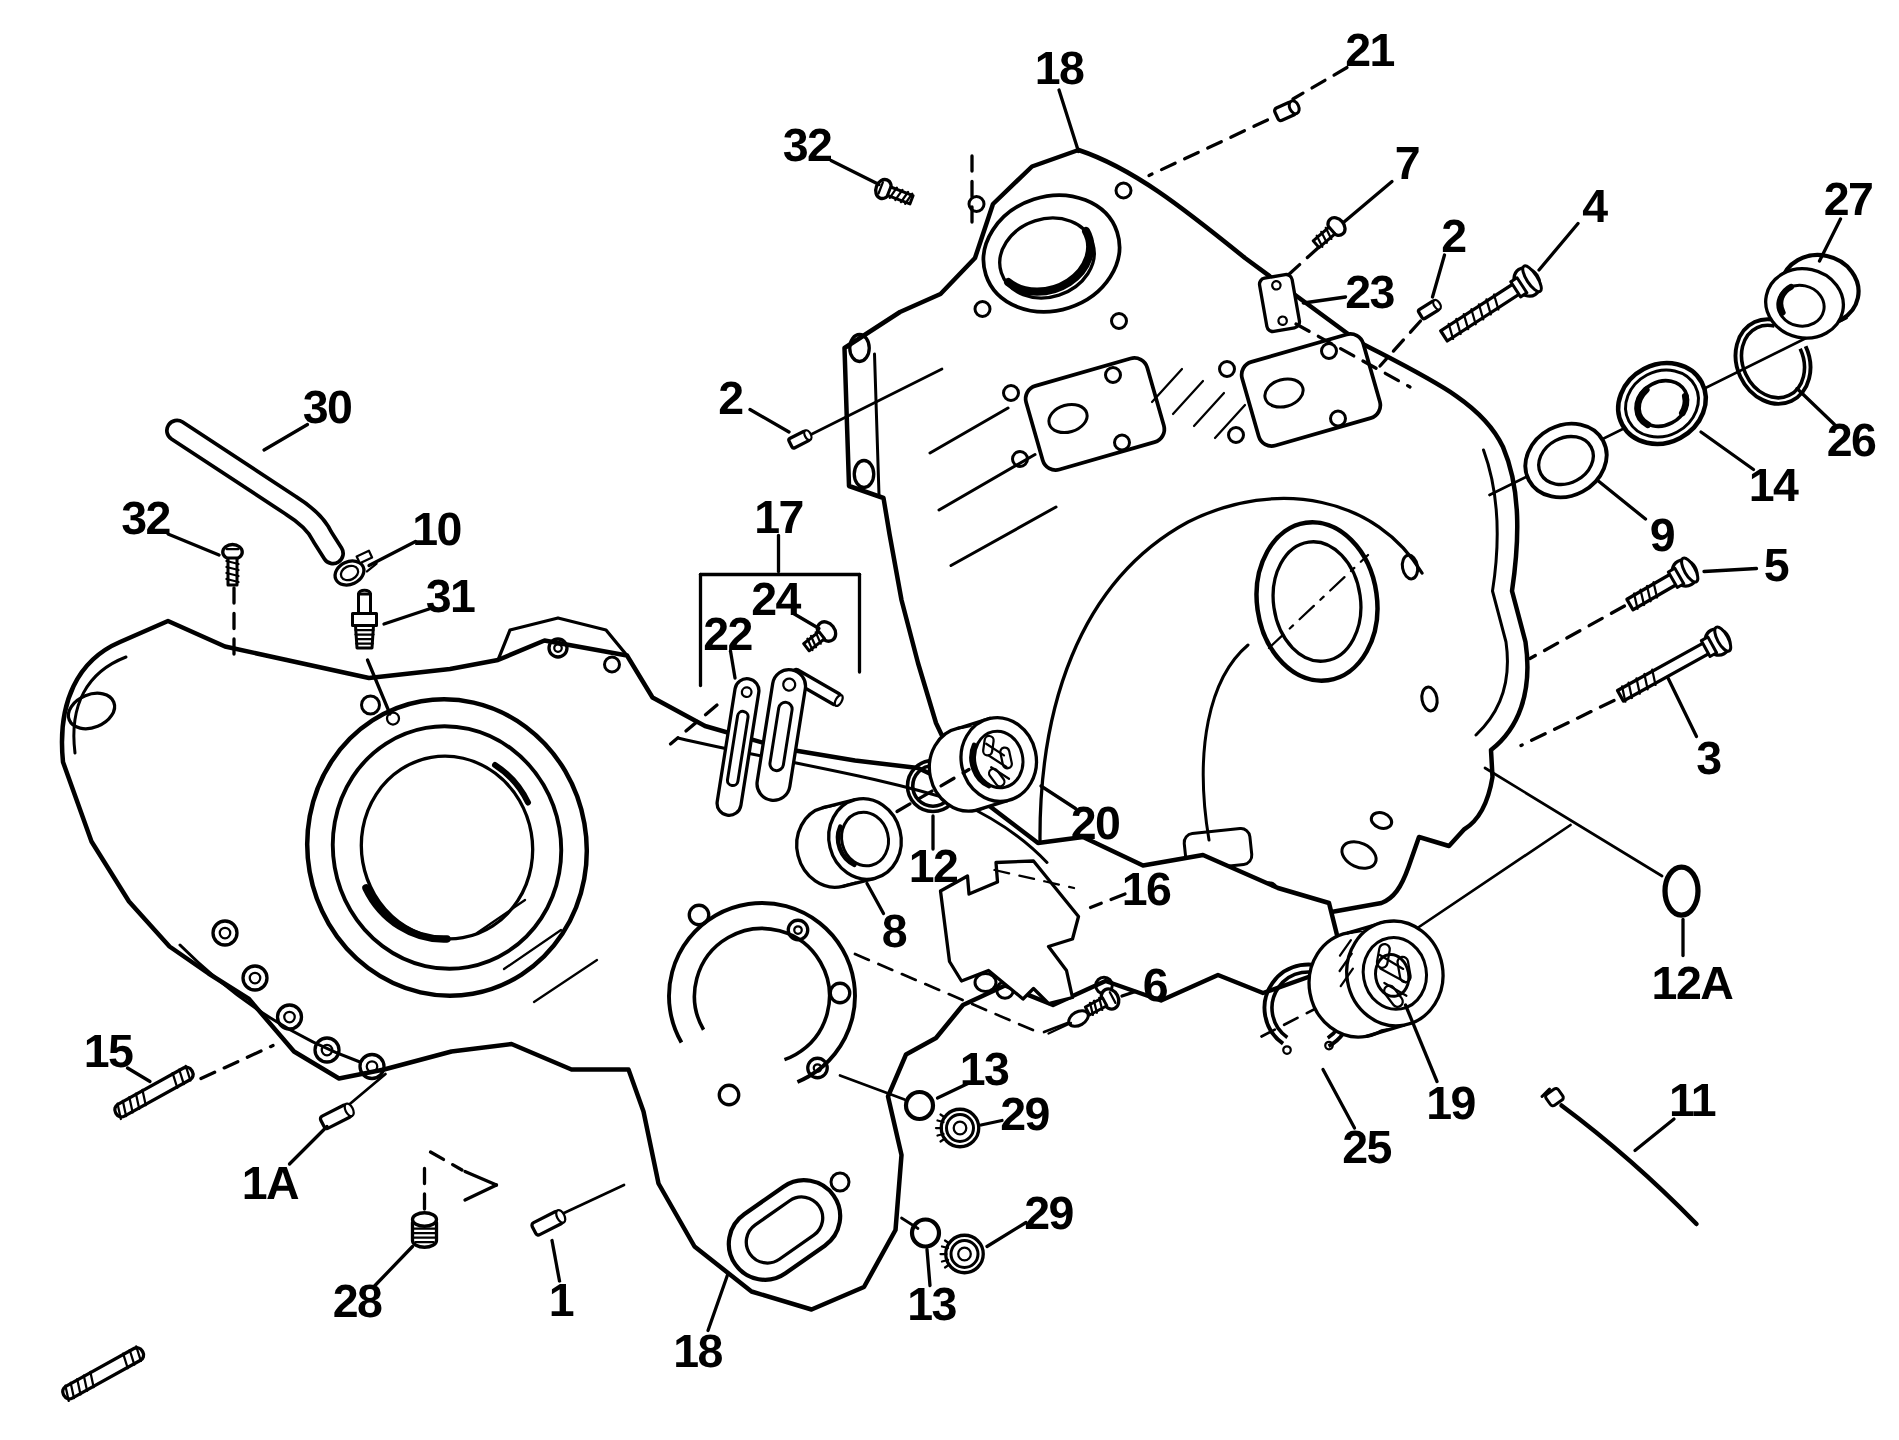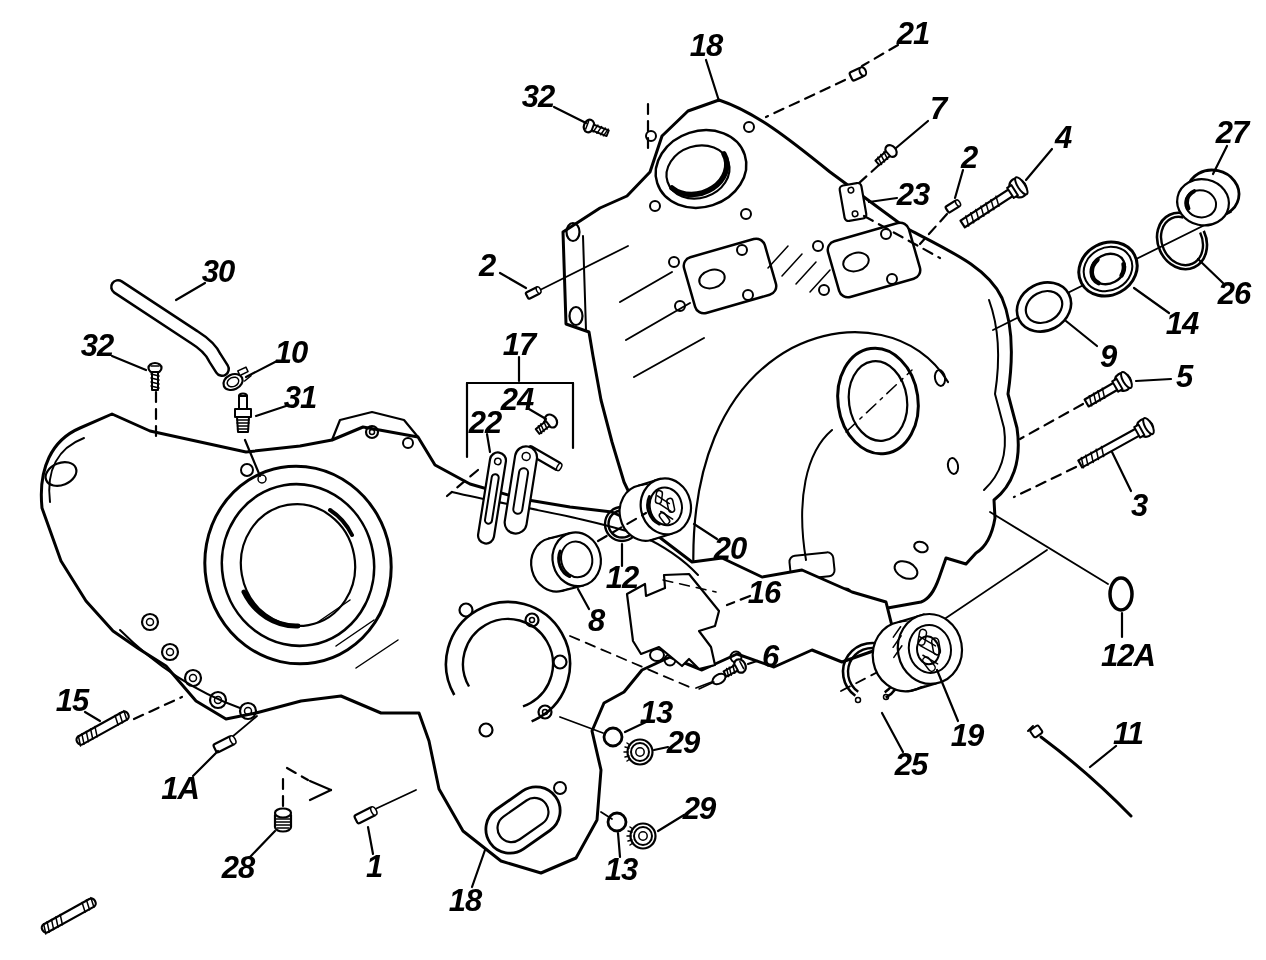--- a/index.html
+++ b/index.html
@@ -1,17 +1,17 @@
 <!DOCTYPE html>
 <html><head>
 <meta charset="utf-8">
 <style>
   html,body{margin:0;padding:0;background:#fff;}
   .stage{position:relative;width:1266px;height:960px;background:#fff;overflow:hidden;
-         font-family:"Liberation Sans", sans-serif;font-style:italic;}
+         font-family:"Liberation Sans", sans-serif;}
   svg{display:block}
   .ln{fill:none;stroke:#000;stroke-width:2.5;stroke-linecap:round;stroke-linejoin:round}
   .fw{fill:#fff;stroke:#000;stroke-width:2.5;stroke-linecap:round;stroke-linejoin:round}
   .thin{stroke-width:1.8}
   .t15{stroke-width:1.5}
   .t2{stroke-width:2}
   .t22{stroke-width:2.2}
   .t3{stroke-width:3}
   .ring{fill:none;stroke:#000;stroke-width:2.4}
   .dash{stroke-dasharray:10 7}

